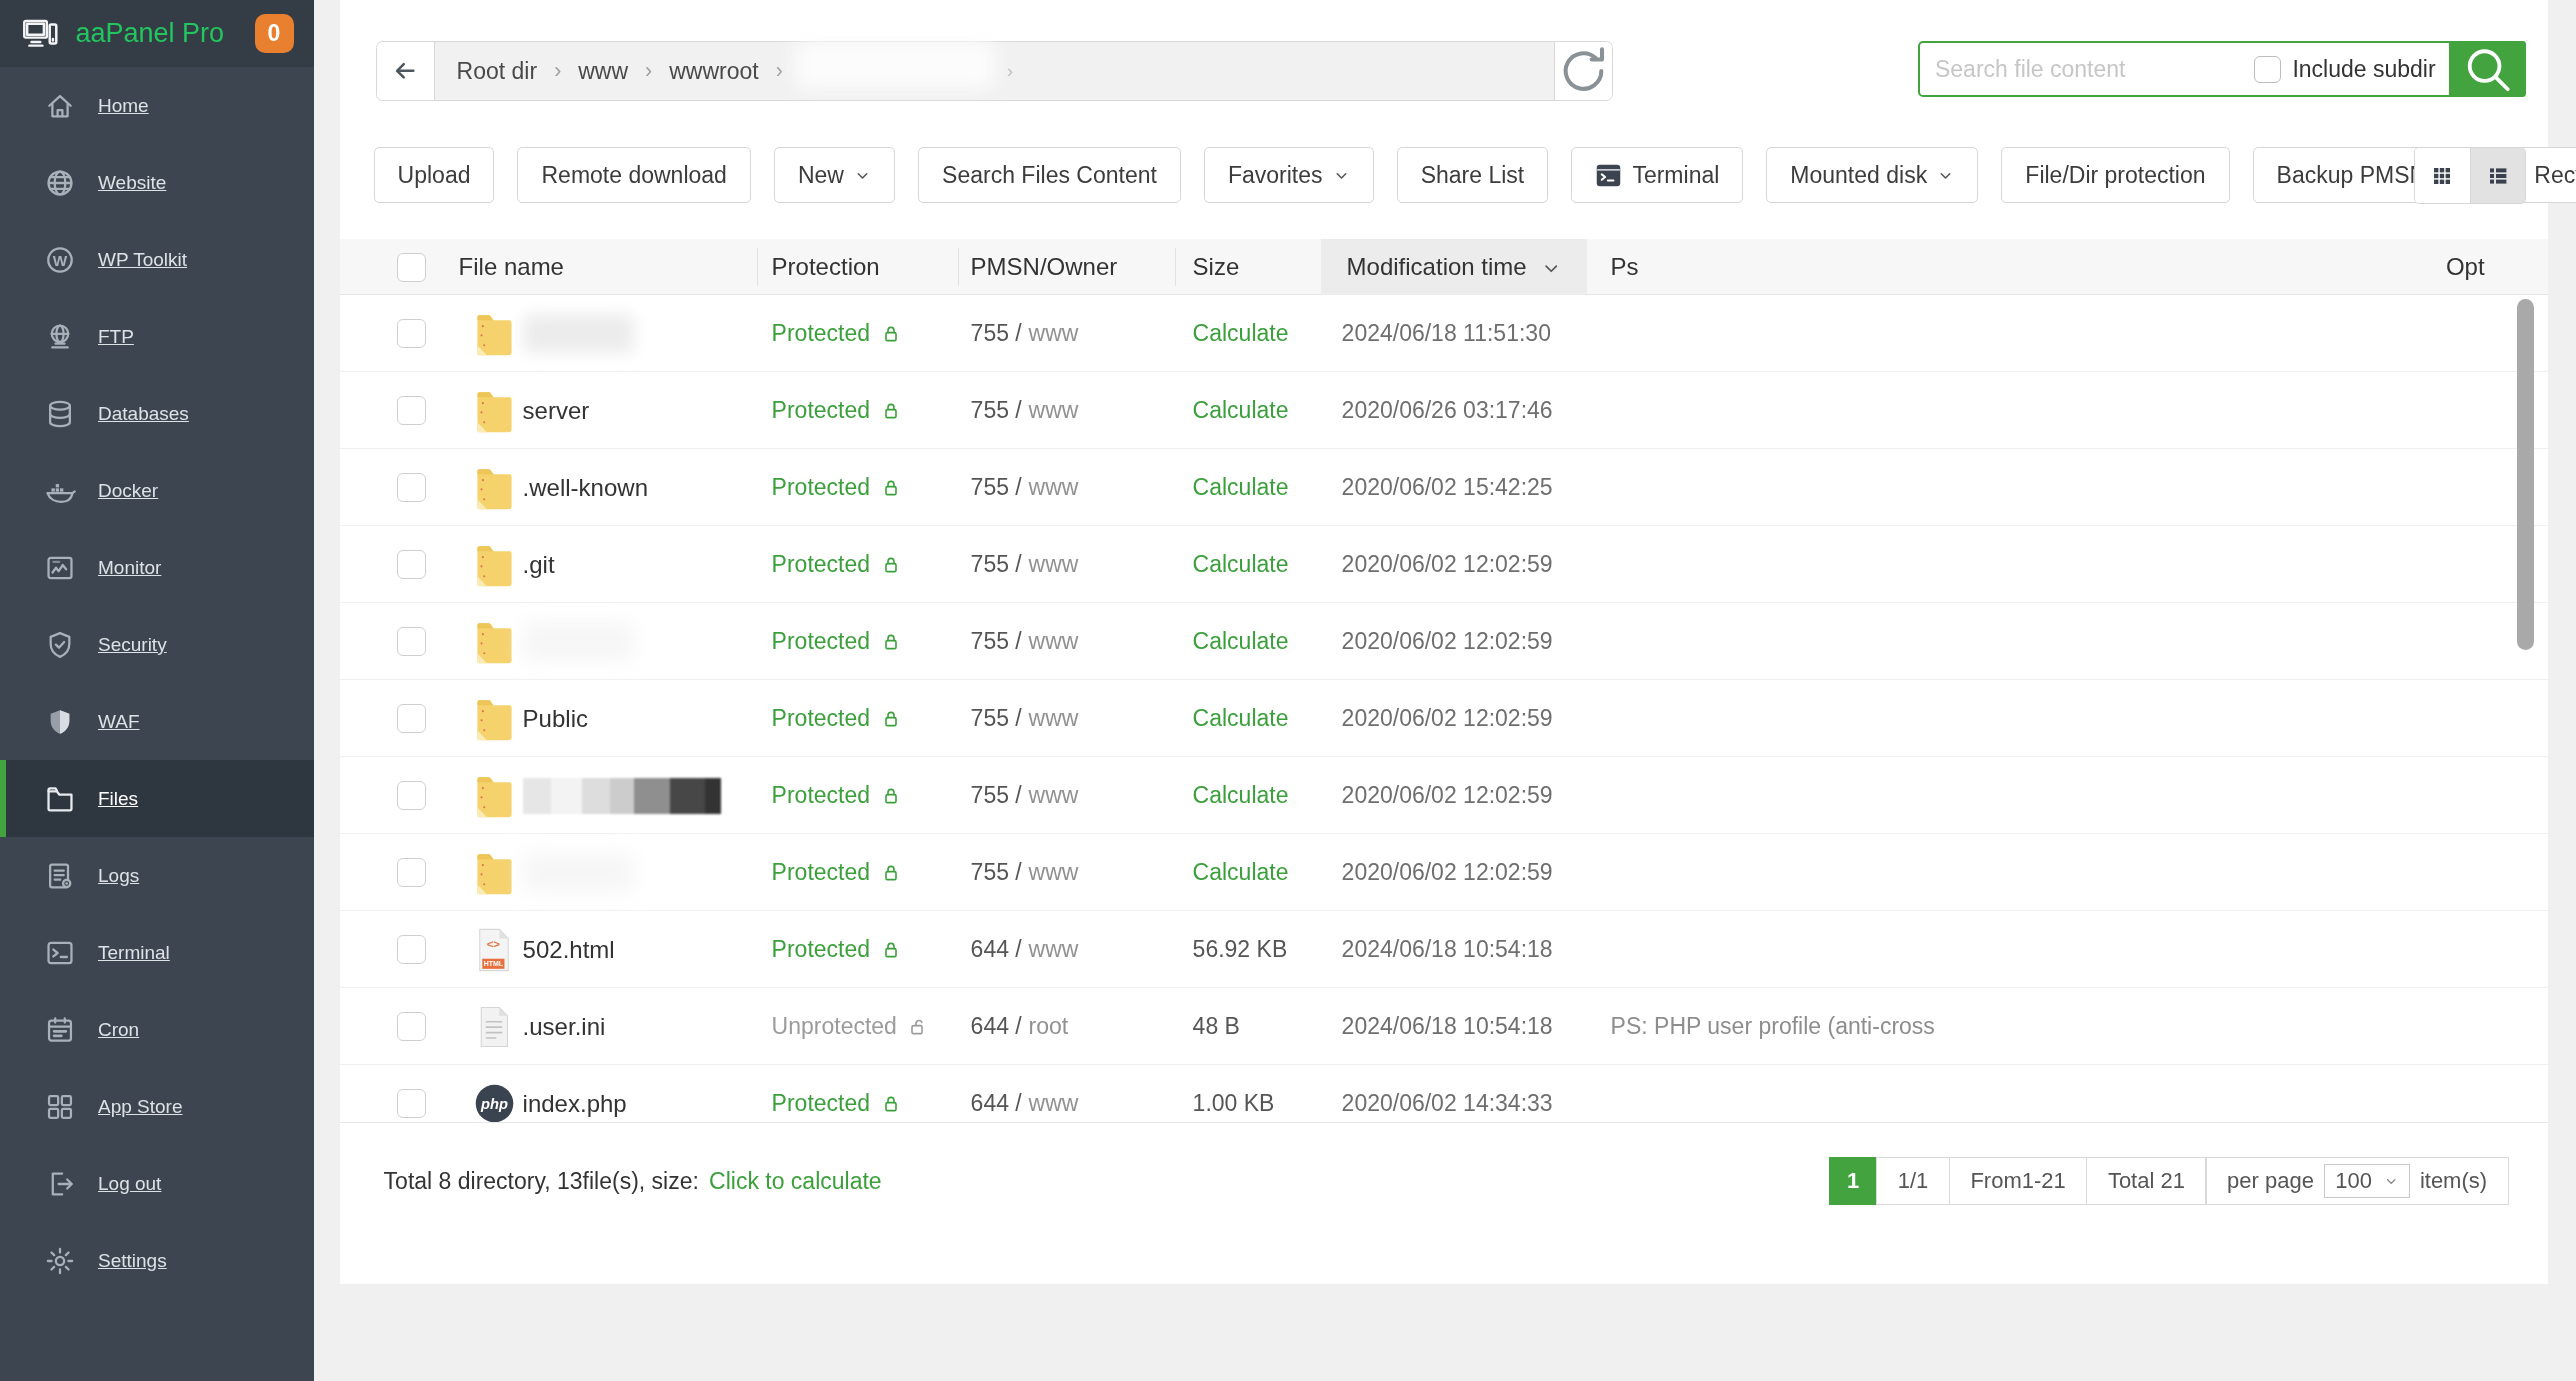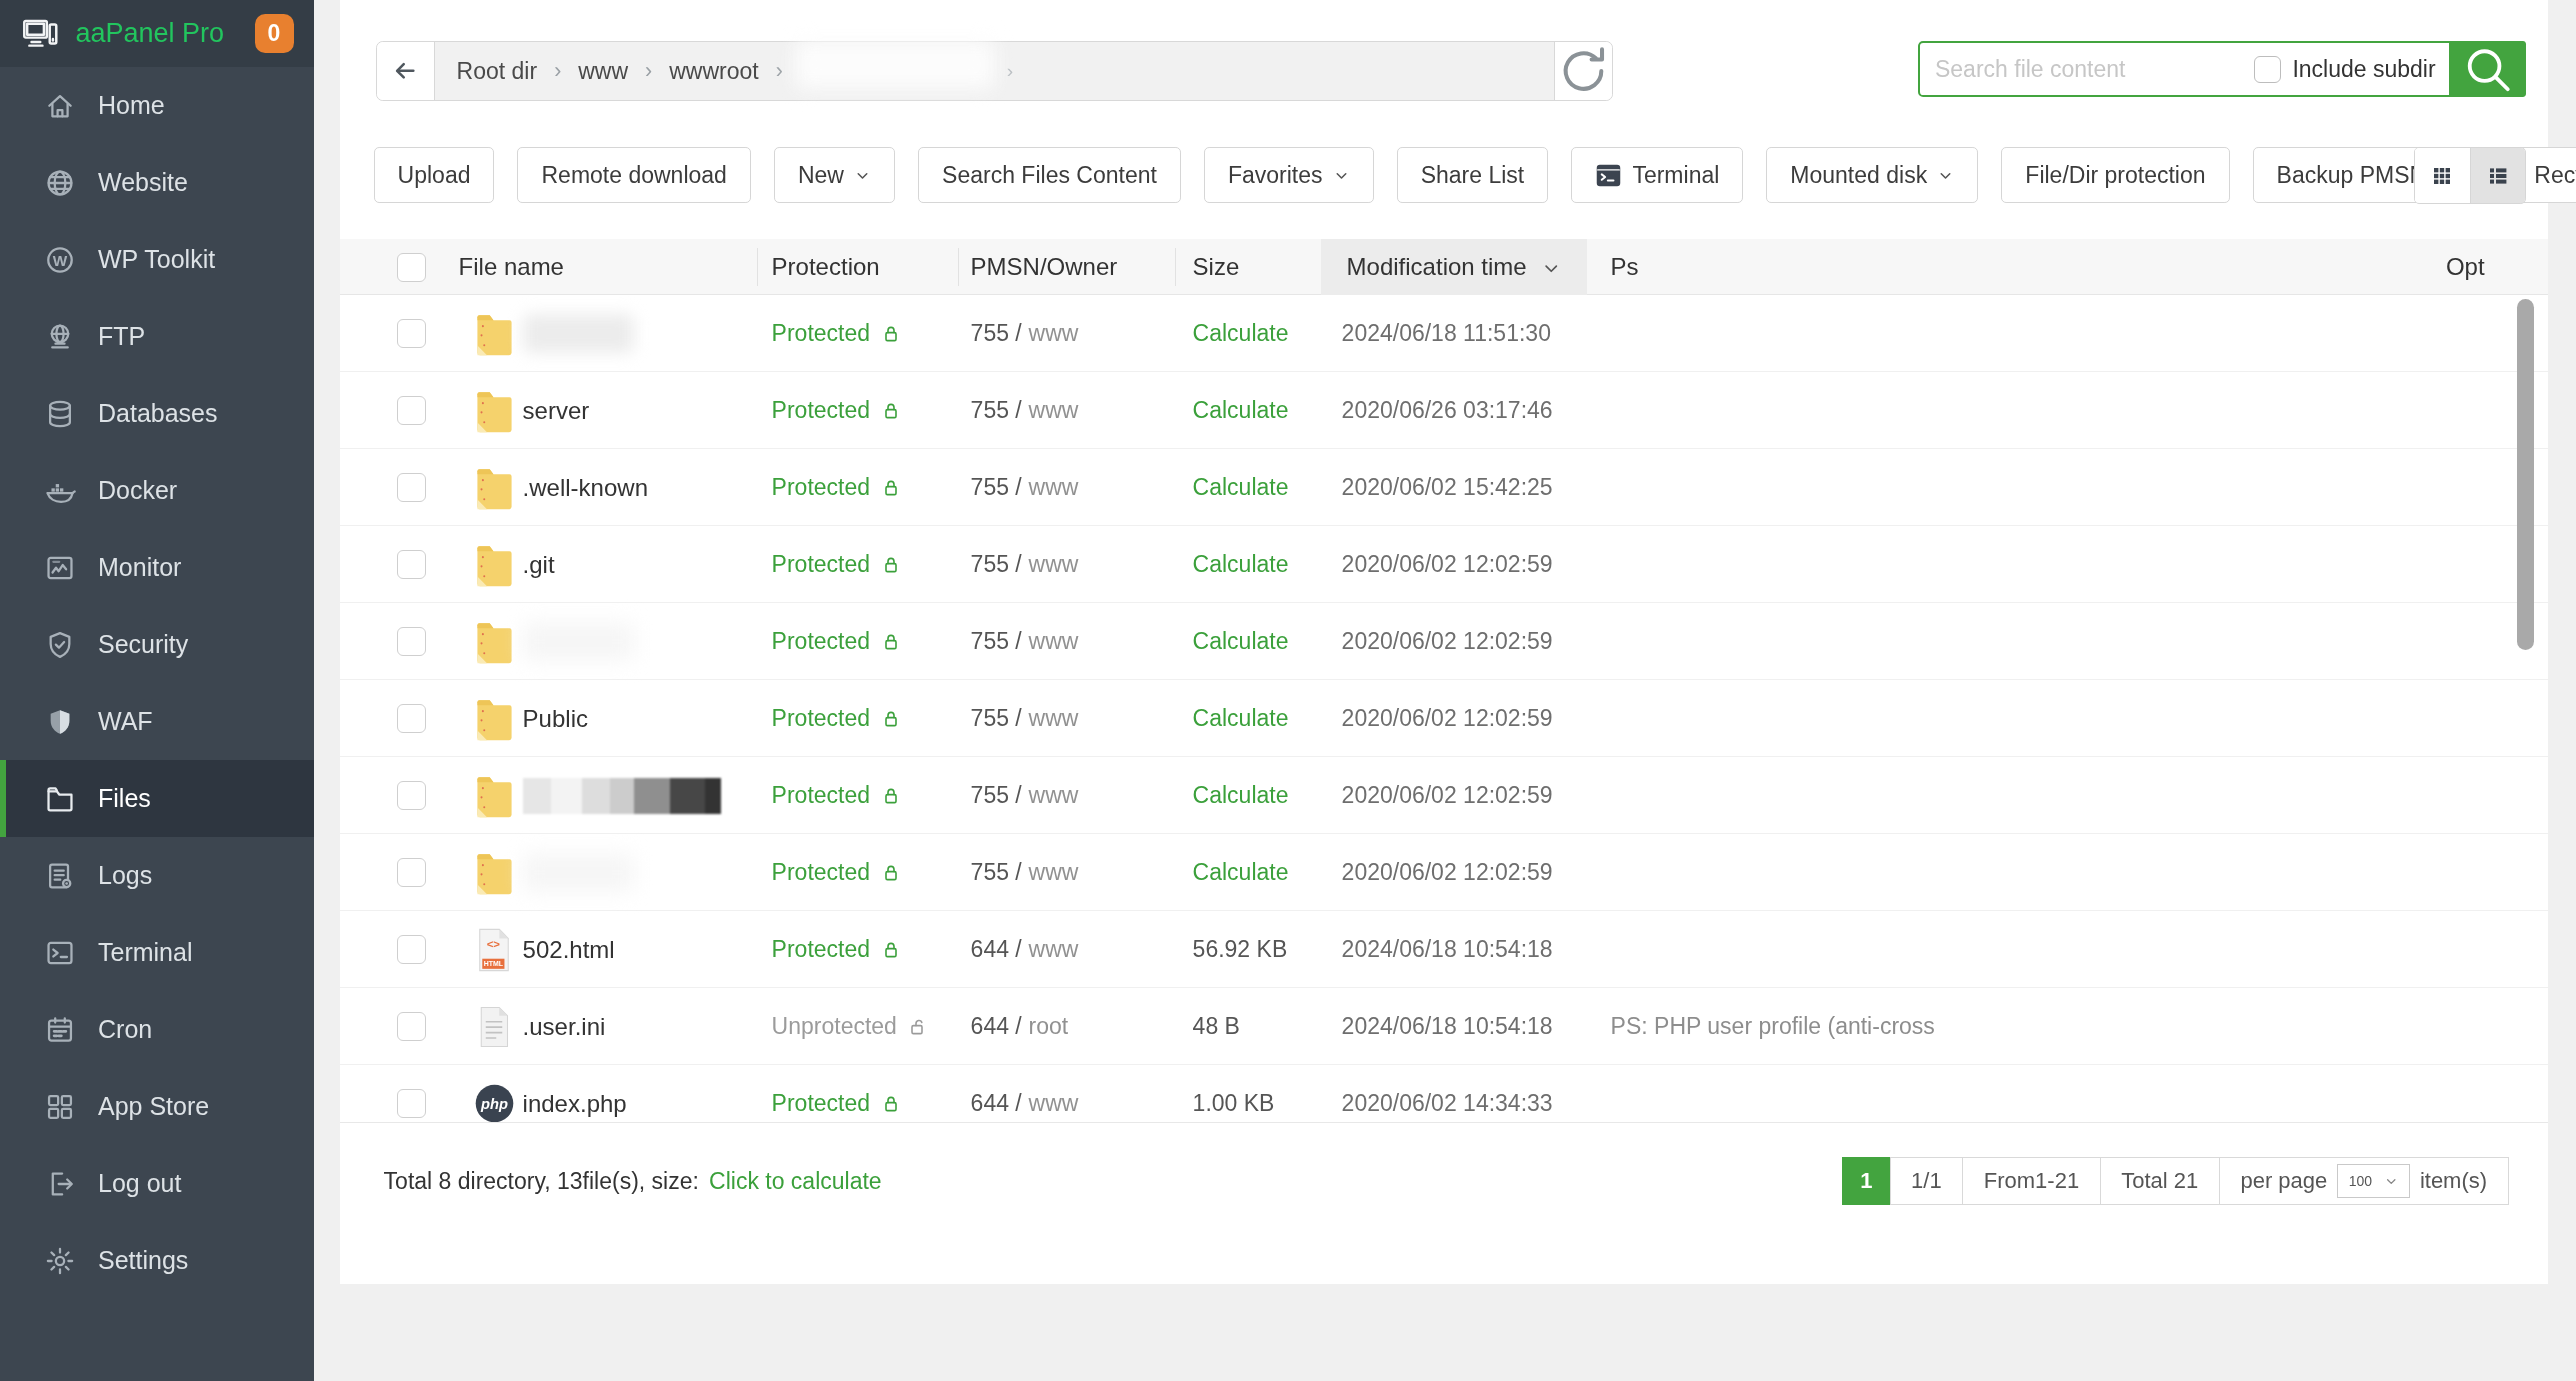--- a/index.html
+++ b/index.html
@@ -8,21 +8,21 @@
 
   
   .sidebar{position:absolute;left:0;top:0;width:314px;height:1382px;background:#3d4650;}
   .logo{height:67px;background:#343d46;display:flex;align-items:center;padding:0 20.5px 0 22px;}
   .logo .licon{width:38px;height:32px;color:#f2f4f5;margin-right:15.4px;}
   .logo .lname{color:#22c55e;font-size:27px;flex:1;}
   .logo .lbadge{min-width:39px;height:39px;background:#e8802f;border-radius:10.2px;color:#fff;
     font-size:23px;font-weight:bold;display:flex;align-items:center;justify-content:center;}
   .side-item{height:77px;display:flex;align-items:center;padding-left:38px;cursor:pointer;border-left:6px solid transparent;}
   .side-item .sicon{width:32px;height:32px;color:#a8b1b9;margin-right:22px;flex:none;}
-  .side-item .slabel{color:#dde2e6;font-size:25px;}
+  .side-item .slabel{color:#dde2e6;font-size:19px;text-decoration:underline;}
   .side-item.active{background:#2e3640;border-left-color:#43a43f;}
   .side-item.active .slabel{color:#fff;}
   .side-item.active .sicon{color:#e8ecef;}
 
   
   .main{position:absolute;left:314px;top:0;width:2262px;height:1382px;background:#f0f0f0;}
   .card{position:absolute;left:25.6px;top:0;width:2208px;height:1284px;background:#fff;}
 
   
   .crumbbar{position:absolute;left:36px;top:41px;width:1237px;height:60px;border:0.9px solid #d8d8d8;
@@ -95,21 +95,21 @@
 
   
   .pagebar{position:absolute;left:0;top:1157px;width:2208px;height:48px;}
   .summary{position:absolute;left:44px;top:0;height:48px;display:flex;align-items:center;font-size:23px;color:#333;}
   .summary .calc-link{color:#3ba03b;margin-left:10.2px;cursor:pointer;}
   .pages{position:absolute;right:39px;top:0;display:flex;}
   .pcell{height:48px;border:0.9px solid #d9d9d9;background:#fff;display:flex;align-items:center;padding:0 20.5px;
     font-size:22px;color:#555;margin-left:-0.9px;cursor:pointer;}
   .pcell.active{background:#43a43f;border-color:#43a43f;color:#fff;width:48px;padding:0;justify-content:center;font-weight:bold;}
   .ppsel{height:34px;border:0.9px solid #c9c9c9;border-radius:0;display:flex;align-items:center;
-    padding:0 10.2px;margin:0 10.2px;font-size:14px;color:#555;cursor:pointer;}
+    padding:0 10.2px;margin:0 10.2px;font-size:22px;color:#555;cursor:pointer;}
   .ppsel .chev{width:14.5px;height:14.5px;margin-left:12px;color:#888;}
 
   
   .footer{position:absolute;left:0;top:1329px;width:2262px;text-align:center;font-size:23px;color:#4a4a4a;}
   .footer .flink{color:#3ba03b;cursor:pointer;}
   .footer .fdiv{color:#c9c9c9;margin:0 15.4px;}
   .footer .fcopy{margin-right:20.5px;}
 
   
   .sicon svg,.licon svg,.chev svg,.pre-icon svg,.lock svg,.backbtn svg,.refreshbtn svg,.searchbtn svg,.sortchev svg,.vbtn svg{

